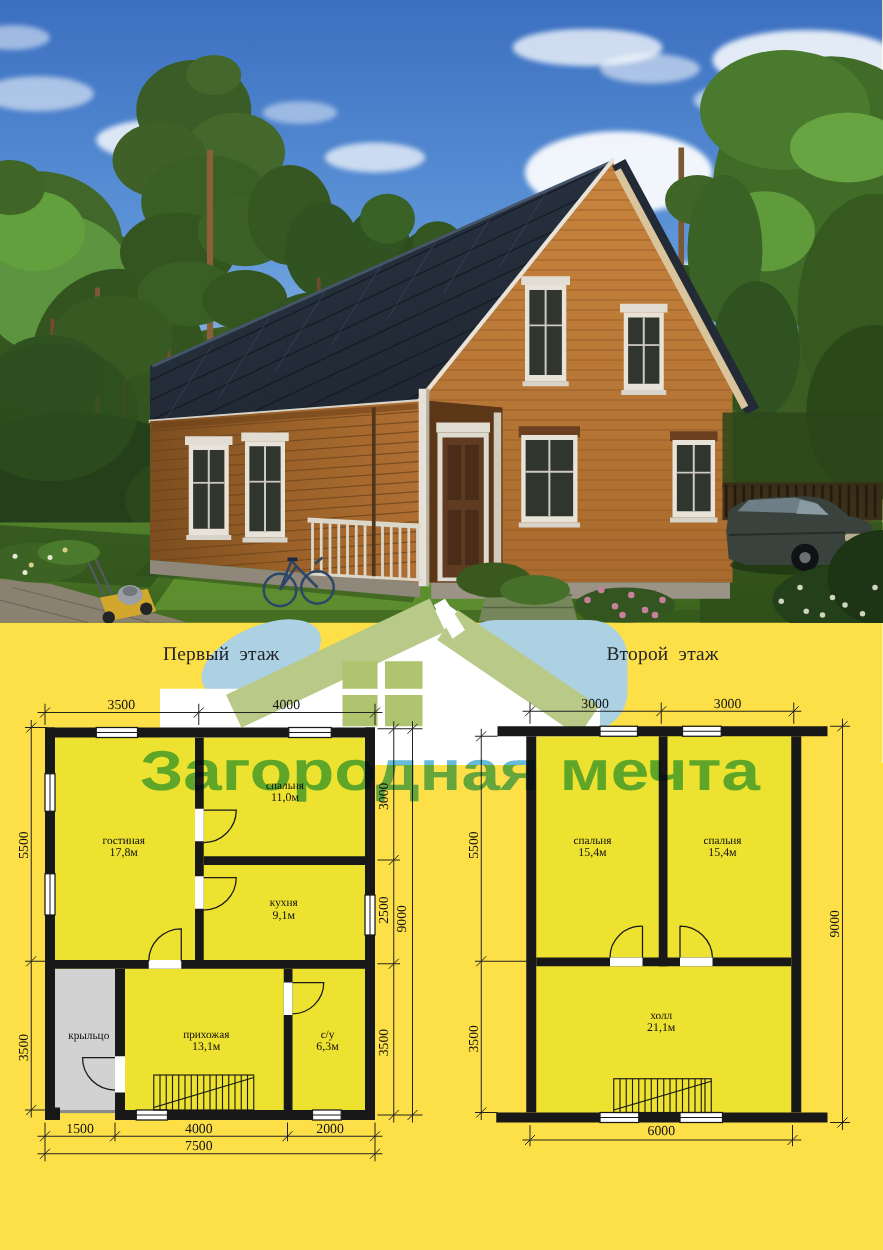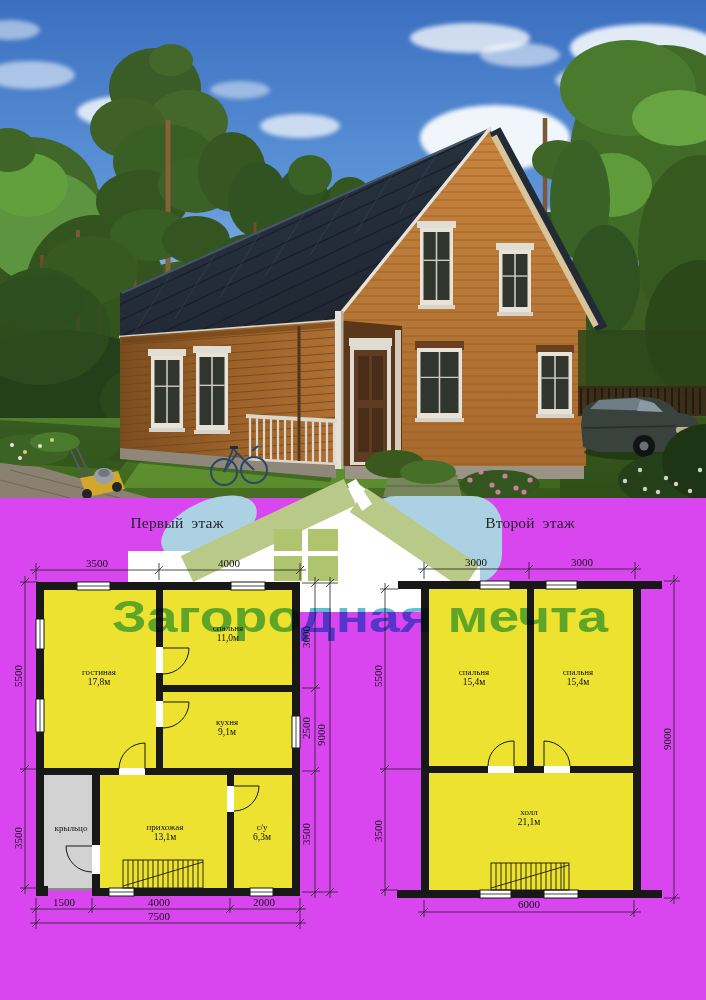--- a/index.html
+++ b/index.html
@@ -1,16 +1,16 @@
 <!DOCTYPE html>
 <html><head>
 <meta charset="utf-8">
 <style>
 html,body{margin:0;padding:0;background:#fff;}
-#page{position:relative;width:706px;height:1000px;background:#d946ef;overflow:hidden;}
+#page{position:relative;width:706px;height:1000px;background:#fde047;overflow:hidden;}
 text{font-family:"Liberation Serif",serif;fill:#1a1a1a;}
 .dim{font-size:11px;fill:#111;}
 .room{font-size:9px;fill:#111;}
 .roomb{font-size:9.5px;fill:#111;}
 </style>
 </head>
 <body>
 <div id="page">
 <svg width="706" height="1000" viewBox="0 0 706 1000">
 <defs>

